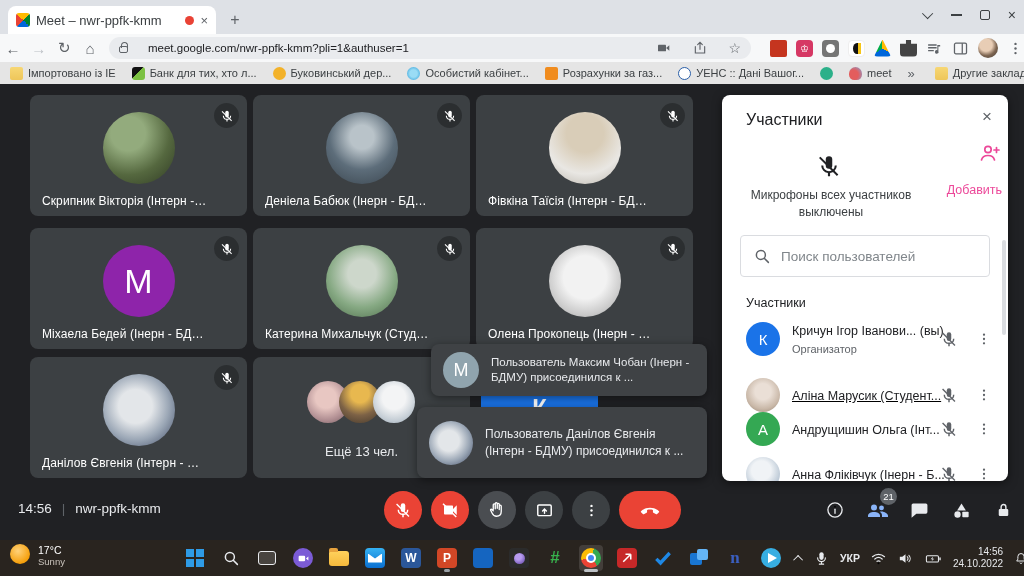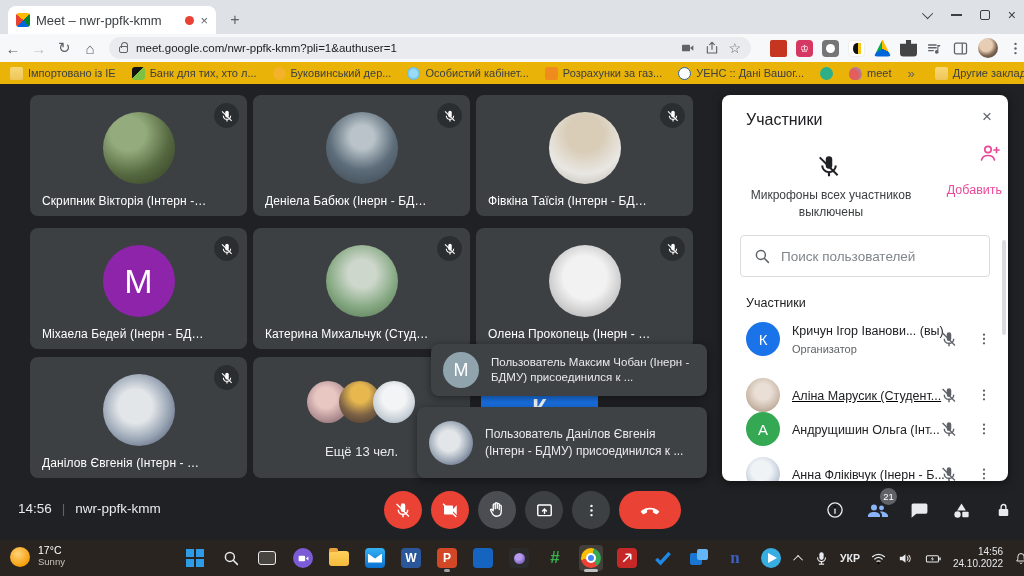--- a/index.html
+++ b/index.html
@@ -21,32 +21,32 @@
   #wincontrols { right:8px; top:4px; display:flex; gap:18px; align-items:center; color:#3c4043; height:22px; }
   .chev { width:8px; height:8px; border-left:1.5px solid #3c4043; border-bottom:1.5px solid #3c4043; transform:rotate(-45deg) translateY(-2px); }
   .minim { width:11px; height:1.5px; background:#3c4043; }
   .maxim { width:10px; height:10px; border:1.5px solid #3c4043; border-radius:2px; }
   .wclose { font-size:14px; line-height:1; }
 
   #toolbar { left:0; top:34px; width:1024px; height:28px; background:#f7f8f9; display:flex; align-items:center; }
   .navbtn { width:26px; text-align:center; font-size:15px; color:#5f6368; }
   .navbtn.dis { color:#bdc1c6; }
   #omnibox { margin-left:6px; width:648px; height:22px; background:#e9ebee; border-radius:11px;
-             display:flex; align-items:center; padding:0 10px; gap:8px; }
+             display:flex; align-items:center; padding:0 10px; gap:20px; }
   .lock { width:9px; height:7px; border:1.3px solid #5f6368; border-radius:2px; position:relative; margin-top:3px; }
   .lock:before { content:""; position:absolute; left:1px; top:-5px; width:5px; height:5px;
                  border:1.3px solid #5f6368; border-bottom:none; border-radius:4px 4px 0 0; }
   #url { font-size:11.5px; color:#202124; white-space:nowrap; flex:1; }
   .obicon { color:#5f6368; width:16px; height:16px; flex:0 0 auto; }
   .ext { width:17px; height:17px; border-radius:4px; margin-left:9px; flex:0 0 auto; }
   #extrow { display:flex; align-items:center; margin-left:10px; }
   .avatar-sm { width:20px; height:20px; border-radius:50%;
     background:radial-gradient(circle at 40% 35%,#e8cdb5 35%,#7e6652 60%,#3f372f); }
 
-  #bookmarks { left:0; top:62px; width:1024px; height:22px; background:#eab308; display:flex;
+  #bookmarks { left:0; top:62px; width:1024px; height:22px; background:#e5e5e5; display:flex;
                align-items:center; padding:0 10px; font-size:11px; color:#3c4043; }
   .bm { display:flex; align-items:center; gap:5px; margin-right:16px; white-space:nowrap; }
   .bmic { width:13px; height:13px; border-radius:3px; flex:0 0 auto; }
   .bm-folder { background:linear-gradient(#f7d774,#eec65a); border-radius:2px; position:relative; }
   #bm-spacer { flex:1; }
   .bm-sep { width:1px; height:14px; background:#dadce0; margin:0 10px; }
 
   
   #meet { left:0; top:84px; width:1024px; height:456px; background:#202124; }
   .tile { position:absolute; width:217px; height:121px; background:#3c4043; border-radius:8px; }
@@ -113,21 +113,21 @@
           justify-content:center; color:#fff; }
   .cbtn.red { background:#ea4335; }
   .endcall { width:62px; height:38px; border-radius:19px; background:#ea4335; display:flex; align-items:center; justify-content:center; color:#fff; }
   #rightctrls { position:absolute; left:816px; top:11px; display:flex; gap:4px; align-items:center; }
   .rbtn { width:38px; height:38px; display:flex; align-items:center; justify-content:center; color:#e8eaed; position:relative; }
   .badge { position:absolute; top:-3px; right:-1px; min-width:17px; height:17px; border-radius:9px; background:#5f6368;
            color:#fff; font-size:9.5px; display:flex; align-items:center; justify-content:center; padding:0 3px; }
 
   
   #taskbar { left:0; top:540px; width:1024px; height:36px; background:#29241f; }
-  #weather { position:absolute; left:10px; top:4px; display:flex; gap:8px; align-items:flex-end; }
+  #weather { position:absolute; left:10px; top:4px; display:flex; gap:8px; align-items:flex-start; }
   .sun { width:20px; height:20px; border-radius:50%; background:radial-gradient(circle at 40% 35%,#ffd27a,#f59f0b 70%); }
   #weather .t { color:#fff; font-size:10.5px; line-height:12px; }
   #weather .d { color:#c9c3bc; font-size:9.5px; line-height:11px; }
   #tbicons { position:absolute; left:183px; top:5px; display:flex; gap:12px; align-items:center; }
   .tbi { width:24px; height:26px; display:flex; align-items:center; justify-content:center; position:relative; }
   .tbi .dot { position:absolute; bottom:-1px; left:50%; transform:translateX(-50%); width:6px; height:3px;
               border-radius:2px; background:#9aa0a6; }
   .tbi.active { background:rgba(255,255,255,.12); border-radius:4px; }
   .tbi.active .dot { width:14px; background:#bdc1c6; }
   .sq { width:20px; height:20px; border-radius:4px; display:flex; align-items:center; justify-content:center;

